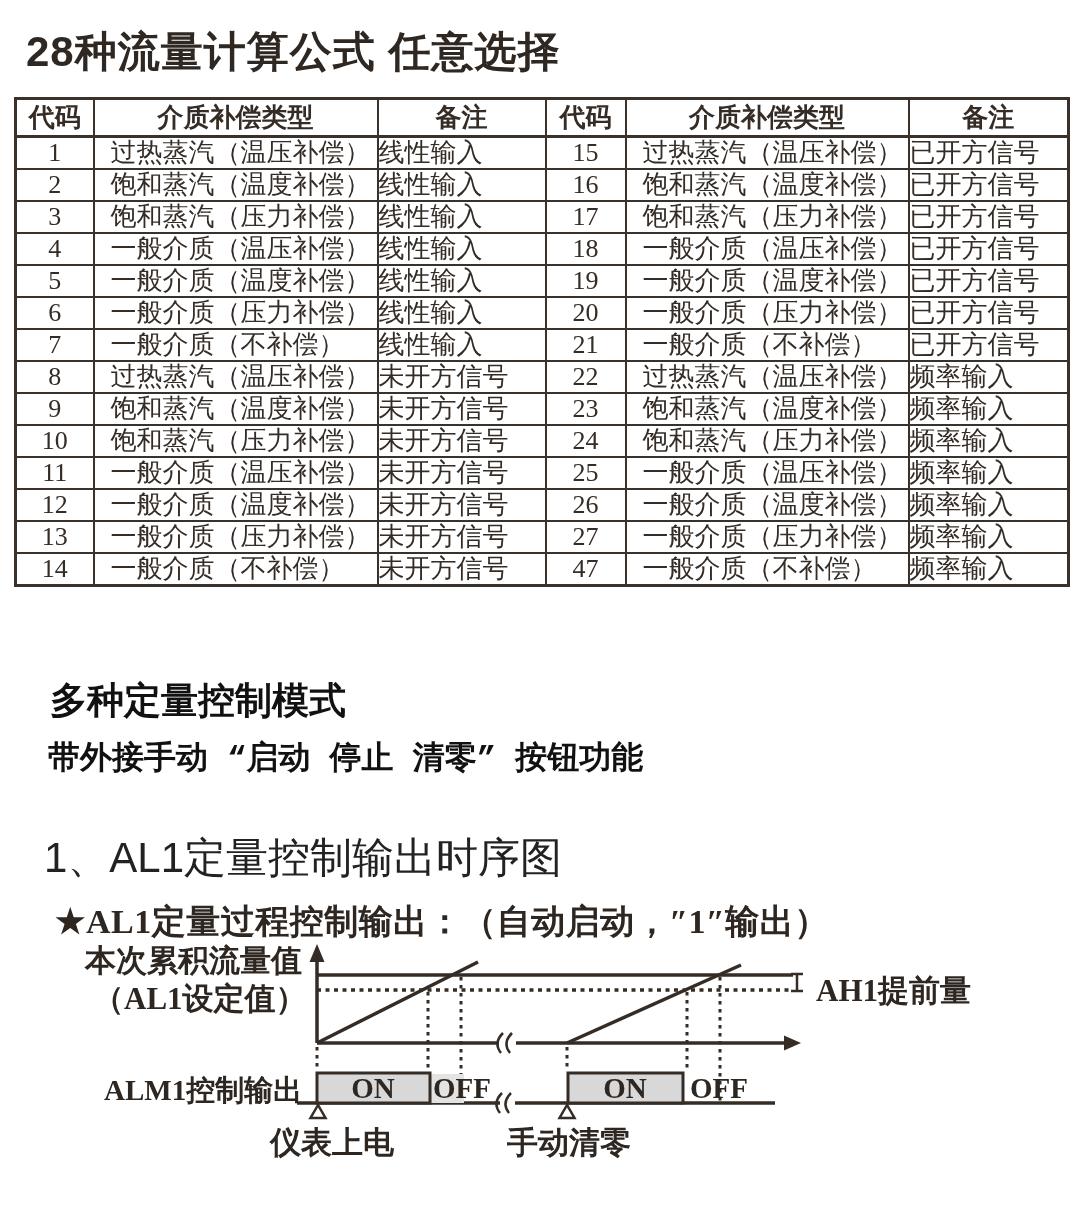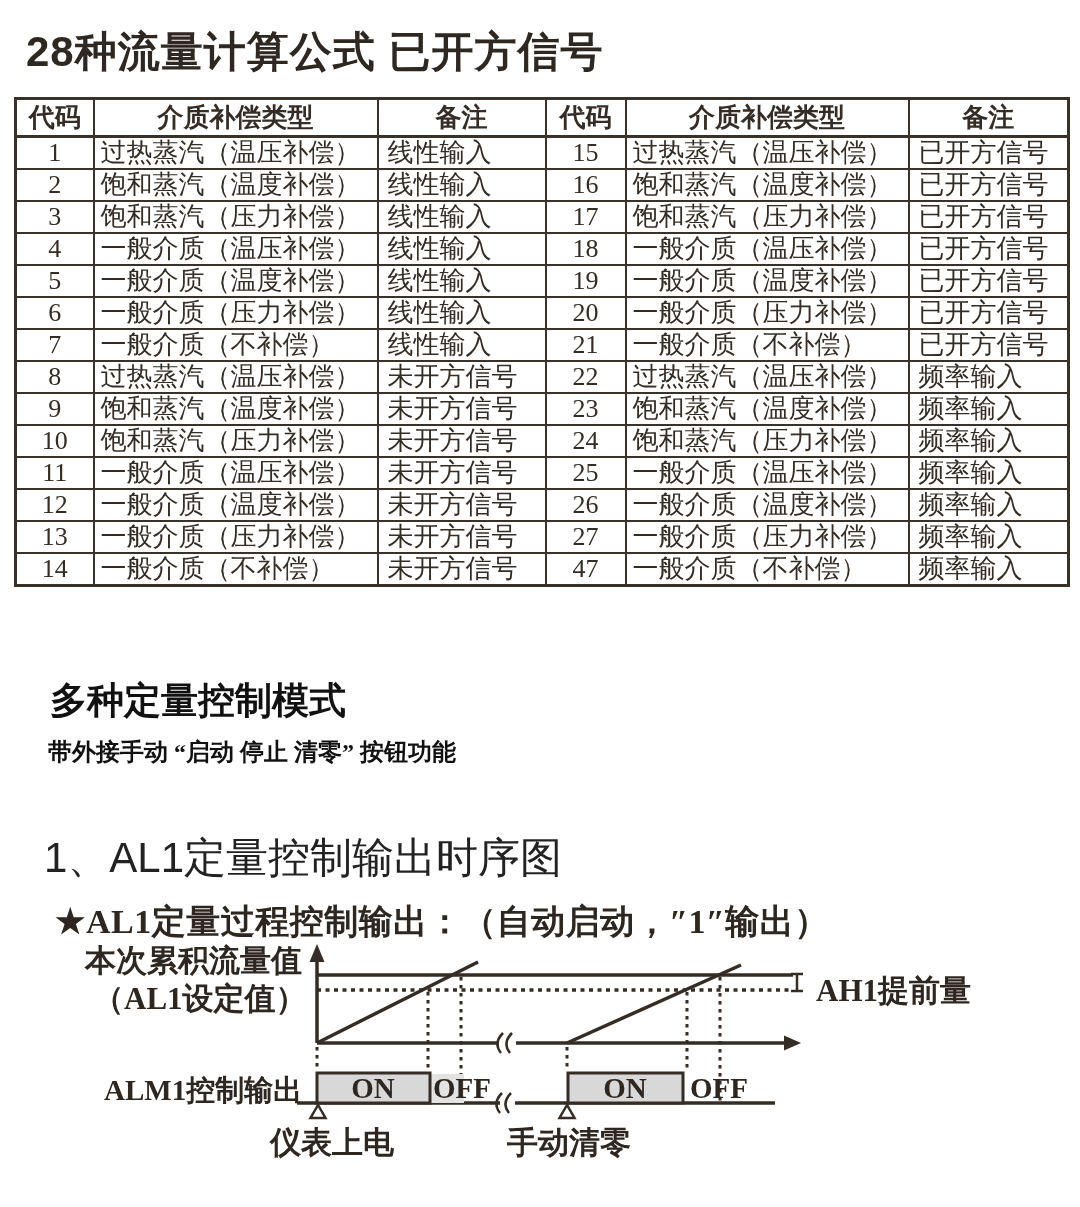--- a/index.html
+++ b/index.html
@@ -5,54 +5,54 @@
   html,body{margin:0;padding:0;background:#ffffff;}
   body{width:1080px;height:1207px;position:relative;overflow:hidden;
        font-family:"Liberation Serif",serif;color:#352c26;}
   .abs{position:absolute;white-space:nowrap;}
 
   
   .title{left:26px;top:24px;font-family:"Liberation Sans",sans-serif;
          font-size:42px;font-weight:600;letter-spacing:1px;color:#2e2722;}
   .h2{left:50px;top:676px;font-family:"Liberation Sans",sans-serif;
       font-size:37px;font-weight:700;color:#111;}
-  .sub{left:48px;top:736px;font-family:Liberation Serif, serif;
-       font-size:24px;font-weight:600;color:#111;}
+  .sub{left:48px;top:736px;font-family:Liberation Mono, monospace;
+       font-size:32px;font-weight:600;color:#111;}
   .item{left:44px;top:830px;font-family:"Liberation Sans",sans-serif;
         font-size:42px;font-weight:500;color:#222;}
   .star{left:55px;top:899px;font-size:34px;font-weight:700;letter-spacing:0.5px;color:#2e2620;text-align:center;}
 
   
   table.doc-table{position:absolute;left:14px;top:97px;width:1053px;height:486px;
       border-collapse:collapse;table-layout:fixed;
       font-family:"Liberation Serif",serif;font-size:26px;color:#352c26;
       border:3px solid #3a312b;}
   .doc-table th,.doc-table td{border:2px solid #3a312b;padding:0;overflow:hidden;}
   .doc-table thead th{font-weight:600;height:33px;text-align:center;border-bottom:3px solid #3a312b;}
   .doc-table td{height:30px;line-height:30px;}
   .doc-table td.c-code{text-align:center;}
-  .doc-table td.c-type{text-align:left;padding-left:6px;}
-  .doc-table td.c-note{text-align:left;padding-left:9px;}
+  .doc-table td.c-type{text-align:left;padding-left:16px;}
+  .doc-table td.c-note{text-align:left;}
 
   
   svg.diagram{position:absolute;left:0;top:0;width:1080px;height:1207px;}
   .ln{stroke:#352c26;stroke-width:3.5;fill:none;}
   .ln-thin{stroke:#352c26;stroke-width:2.5;fill:none;}
   .dot-h{stroke:#352c26;stroke-width:3.5;fill:none;stroke-dasharray:4 4.5;}
   .dot-v{stroke:#352c26;stroke-width:3;fill:none;stroke-dasharray:3.5 4.5;}
   .arrow{fill:#352c26;stroke:none;}
   .tri{fill:#ffffff;stroke:#352c26;stroke-width:2.5;}
   .dlabel{font-family:"Liberation Serif",serif;font-weight:700;font-size:31px;fill:#2e2620;}
   .dlabel-s{font-family:"Liberation Serif",serif;font-weight:700;font-size:29px;fill:#2e2620;}
   .onoff{font-family:"Liberation Serif",serif;font-weight:600;font-size:29px;fill:#2e2620;}
 </style>
 </head>
 <body>
 
-<div class="abs title">28种流量计算公式 已开方信号</div>
+<div class="abs title">28种流量计算公式 任意选择</div>
 
 <table class="doc-table">
   <colgroup>
     <col style="width:78px">
       <col style="width:284px">
       <col style="width:168px">
     <col style="width:80px">
       <col style="width:283px">
       <col style="width:160px">
   </colgroup>

